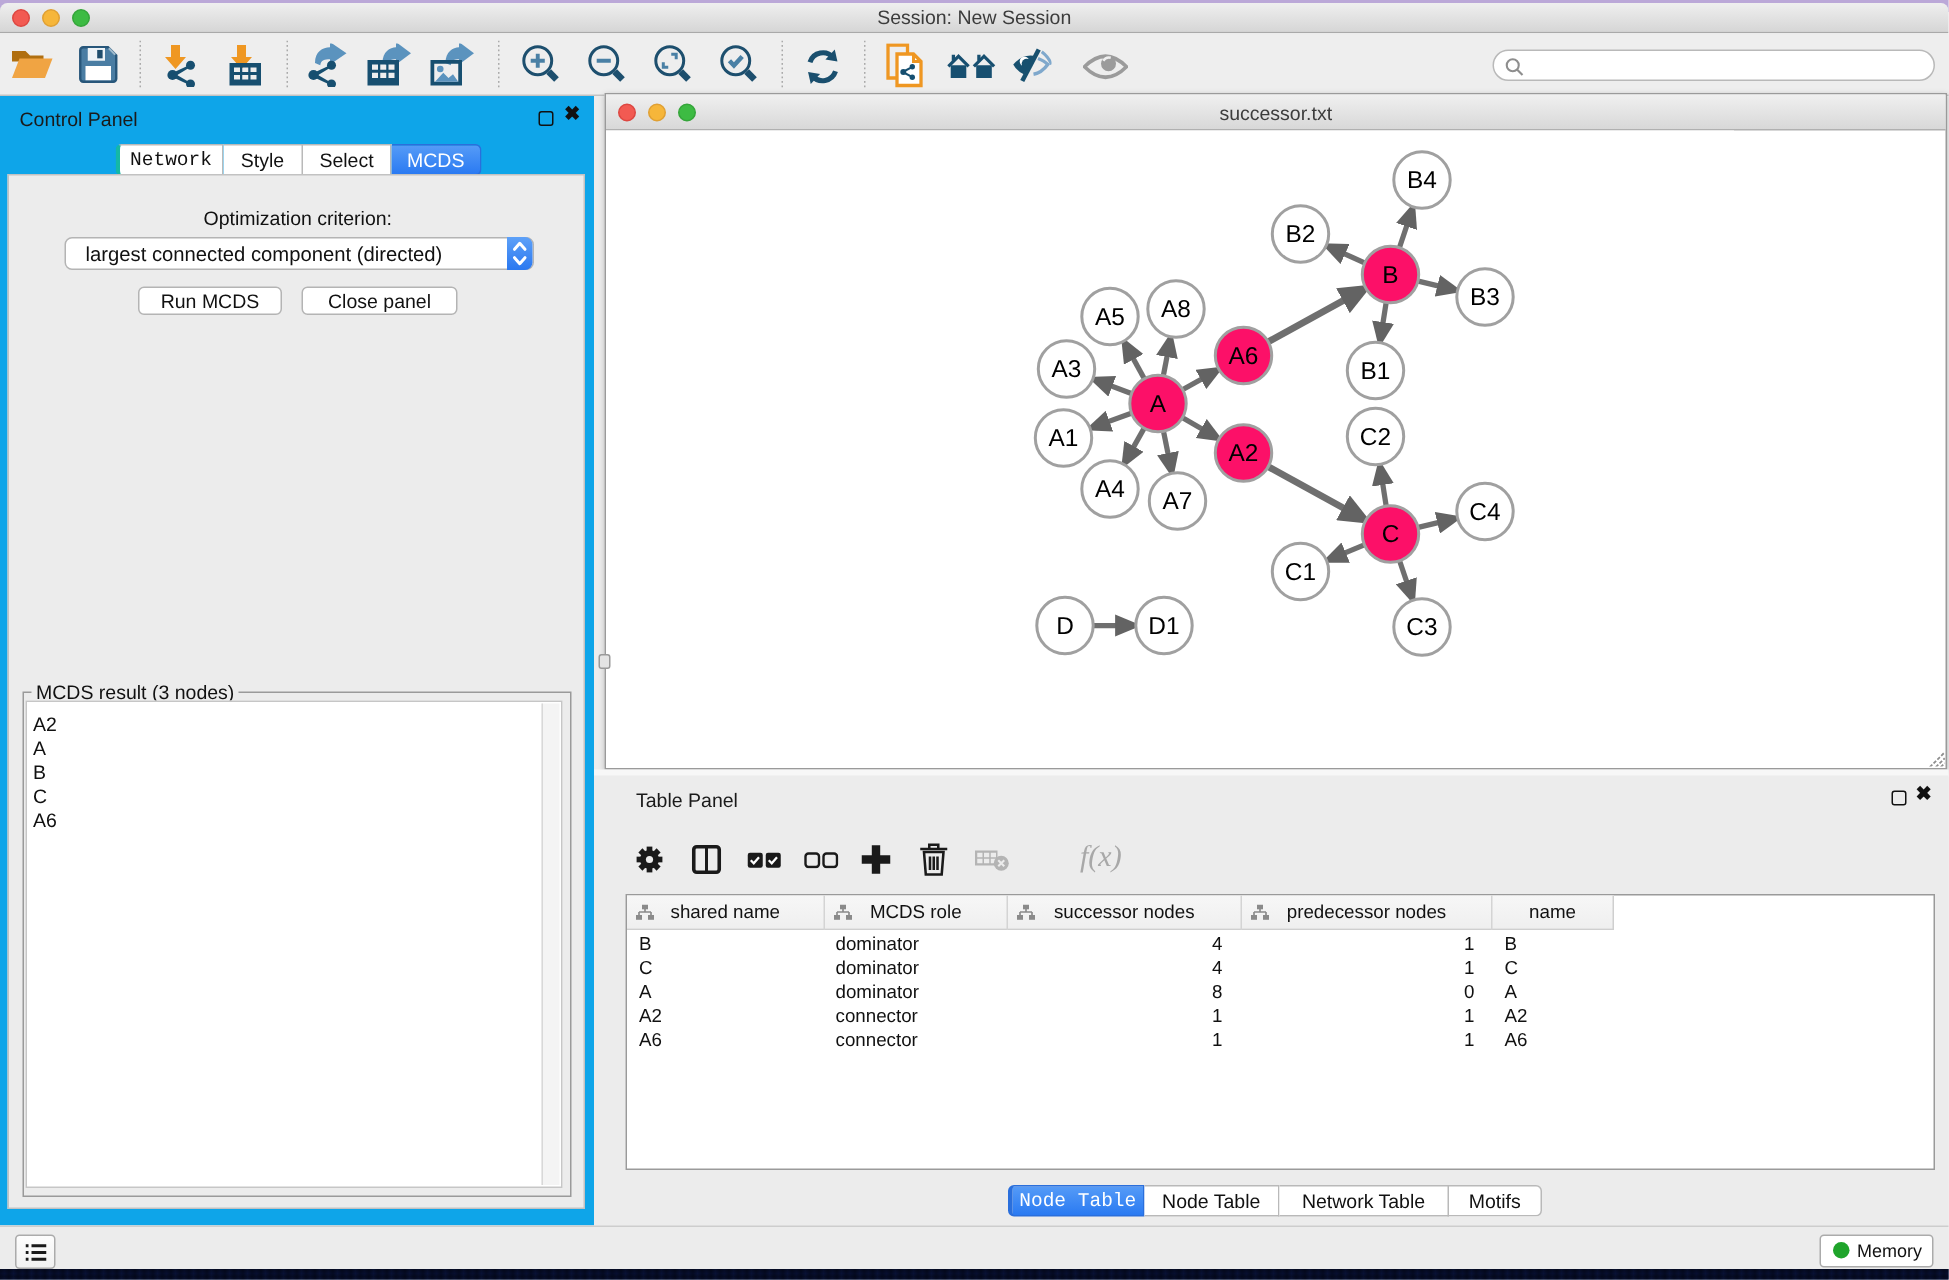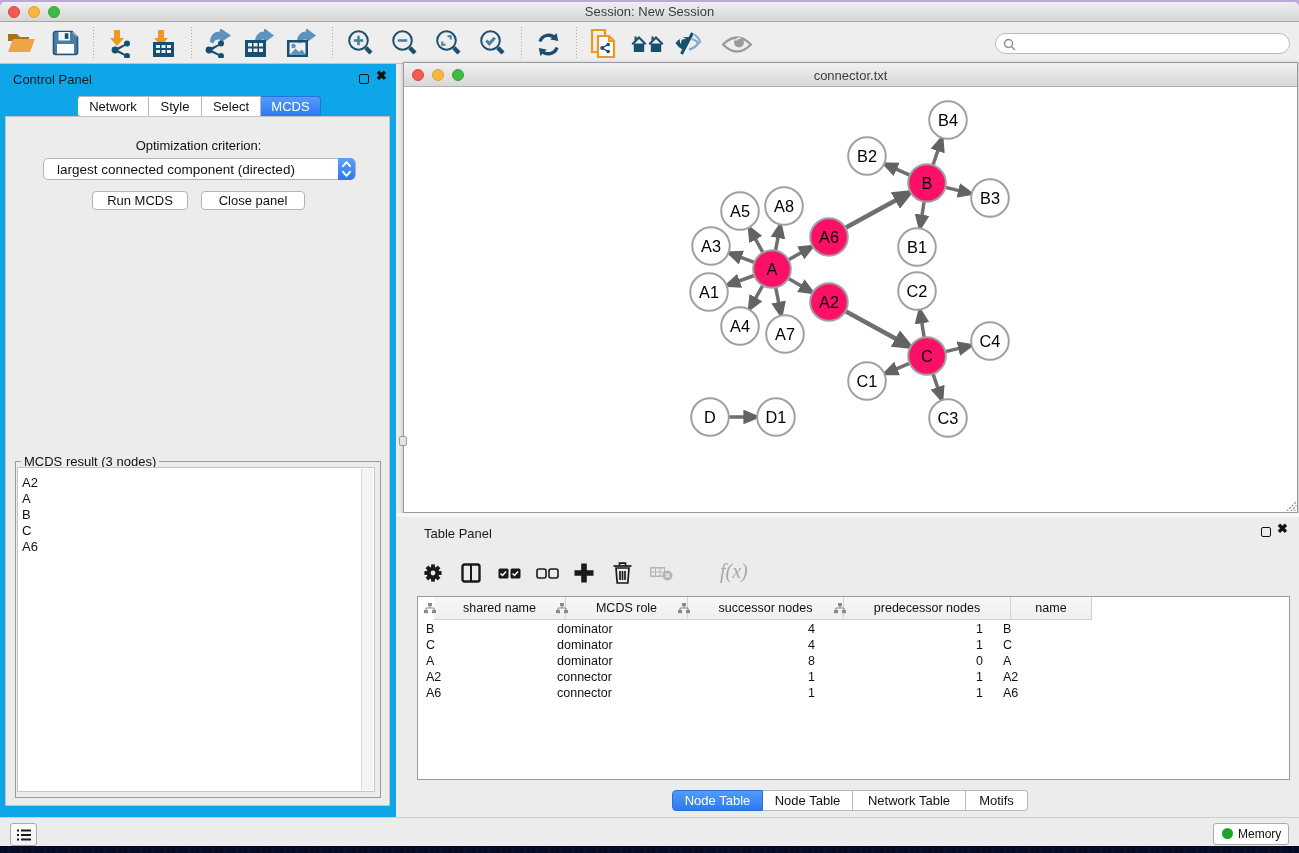--- a/index.html
+++ b/index.html
@@ -22,21 +22,21 @@
 #searchbox { position:absolute; left:995px; top:10px; width:295px; height:21px;
   background:#fff; border:1px solid #b9b9b9; border-radius:11px; }
 
 #cpanel { left:0; top:64px; width:396px; height:753px; background:#0ea5e9; }
 #cpanel .ptitle { position:absolute; left:13px; top:8px; font-size:13px; color:#1a1a1a; }
 .sqico { position:absolute; width:10px; height:10px; border:1.5px solid #111; border-radius:2px; }
 .xico { position:absolute; font-size:13px; font-weight:bold; color:#111; }
 #cptabs { position:absolute; left:77px; top:32px; height:21px; display:flex; }
 .tab { height:21px; background:#fff; border:1px solid #b9b9b9; border-left:none;
   font-size:13px; color:#111; display:flex; align-items:center; justify-content:center; }
-.tab.first { border-left:1px solid #14b8a6; border-radius:4px 0 0 4px; }
+.tab.first { border-left:3px solid #14b8a6; border-radius:4px 0 0 4px;font-family:Liberation Mono, monospace; }
 .tab.last { border-radius:0 4px 4px 0; }
 .tab.sel { background:linear-gradient(#559bf7,#2a7af2); color:#fff; border-color:#2a6fdc; }
 #cpbody { position:absolute; left:5px; top:52px; width:385px; height:690px;
   border:1px solid #c2c2c2; background:#ececec; }
 #optlabel { position:absolute; left:0; width:385px; top:21px; text-align:center;
   font-size:13px; color:#111; }
 #dropdown { position:absolute; left:37px; top:41px; width:313px; height:22px;
   background:#fff; border:1px solid #b4b4b4; border-radius:5px; }
 #dropdown .dtext { position:absolute; left:13px; top:3px; font-size:13.5px; color:#111; }
 #dstep { position:absolute; right:0px; top:-1px; width:17px; height:22px;
@@ -61,21 +61,21 @@
   background:linear-gradient(#f0f0f0,#d8d8d8); border-bottom:1px solid #b0b0b0; }
 #nettitle .title { position:absolute; left:0; right:0; top:5px; text-align:center;
   font-size:13px; color:#3c3c3c; }
 #netcanvas { position:absolute; left:0; top:24px; width:752px; height:424px; background:#fff; }
 
 #tpanel { left:396px; top:517px; width:903px; height:300px; background:#ececec; }
 #tpanel .ptitle { position:absolute; left:28px; top:9px; font-size:13px; color:#1a1a1a; }
 #ttoolbar { position:absolute; left:21px; top:43px; height:30px; }
 #tablebox { position:absolute; left:21px; top:79px; width:873px; height:184px;
   background:#fff; border:1px solid #9a9a9a; }
-#thead { position:absolute; left:16px; top:0; width:658px; height:23px;
+#thead { position:absolute; left:0; top:0; width:658px; height:23px;
   background:linear-gradient(#f7f7f7,#efefef); border-bottom:1px solid #cfcfcf; }
 .hcol { position:absolute; top:0; height:23px; border-right:1px solid #d4d4d4;
   font-size:12.5px; color:#111; text-align:center; line-height:23px; }
 .trow { position:absolute; left:0; width:871px; height:16px; font-size:12.5px; color:#111; }
 .trow span { position:absolute; top:1px; }
 #ttabs { position:absolute; left:276px; top:273px; height:22px; display:flex; }
 
 #statusbar { left:0; top:817px; width:1299px; height:29px; background:#ececec;
   border-top:1px solid #cdcdcd; }
 #listbtn { position:absolute; left:10px; top:5px; width:27px; height:23px;
@@ -259,21 +259,21 @@
           <div class="sb"></div>
         </div>
       </div>
     </div>
   </div>
   <div id="netwin" class="abs">
     <div id="nettitle">
       <div class="tl" style="left:8px;top:6px;background:#f25a52;border:1px solid #dd4741;"></div>
       <div class="tl" style="left:28px;top:6px;background:#f6b63a;border:1px solid #e0a033;"></div>
       <div class="tl" style="left:48px;top:6px;background:#3dbb43;border:1px solid #35a53a;"></div>
-      <div class="title">connector.txt</div>
+      <div class="title">successor.txt</div>
     </div>
     <div id="netcanvas">
       <svg width="893" height="424" viewBox="404 87 893 424" xmlns="http://www.w3.org/2000/svg">
         <defs>
           <marker id="arw" markerWidth="5" markerHeight="4.2" refX="3.6" refY="2.1" orient="auto" markerUnits="strokeWidth">
             <path d="M0,0 L5,2.1 L0,4.2 z" fill="#636363"></path>
           </marker>
         </defs>
         <g stroke="#6f6f6f">
         <line x1="762.8" y1="252.4" x2="749.7" y2="228.5" stroke-width="3.5" marker-end="url(#arw)"></line>

